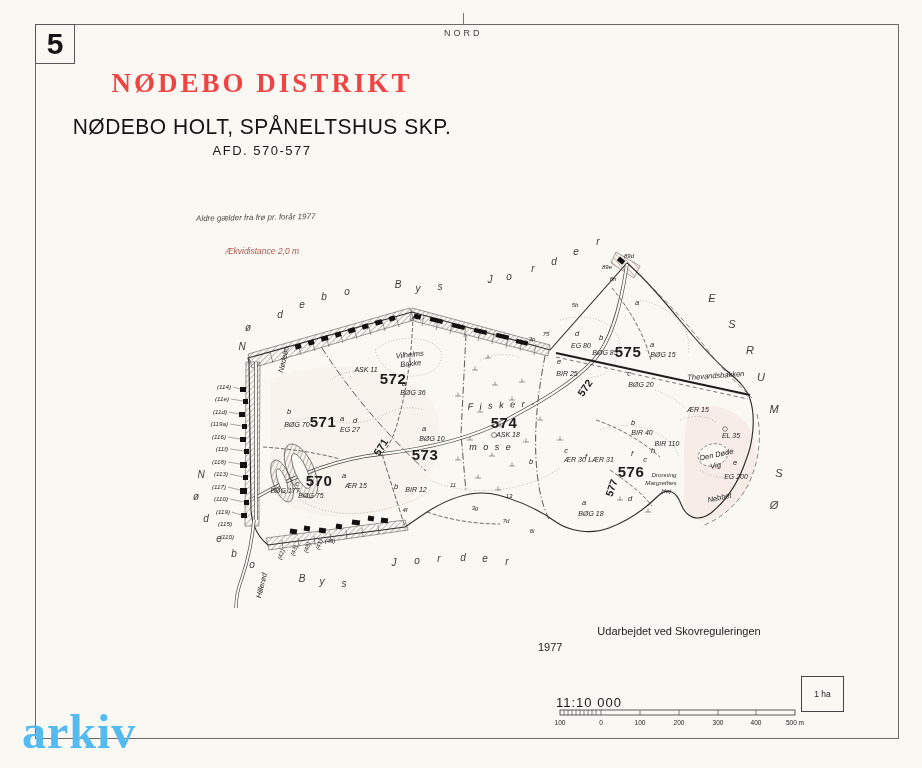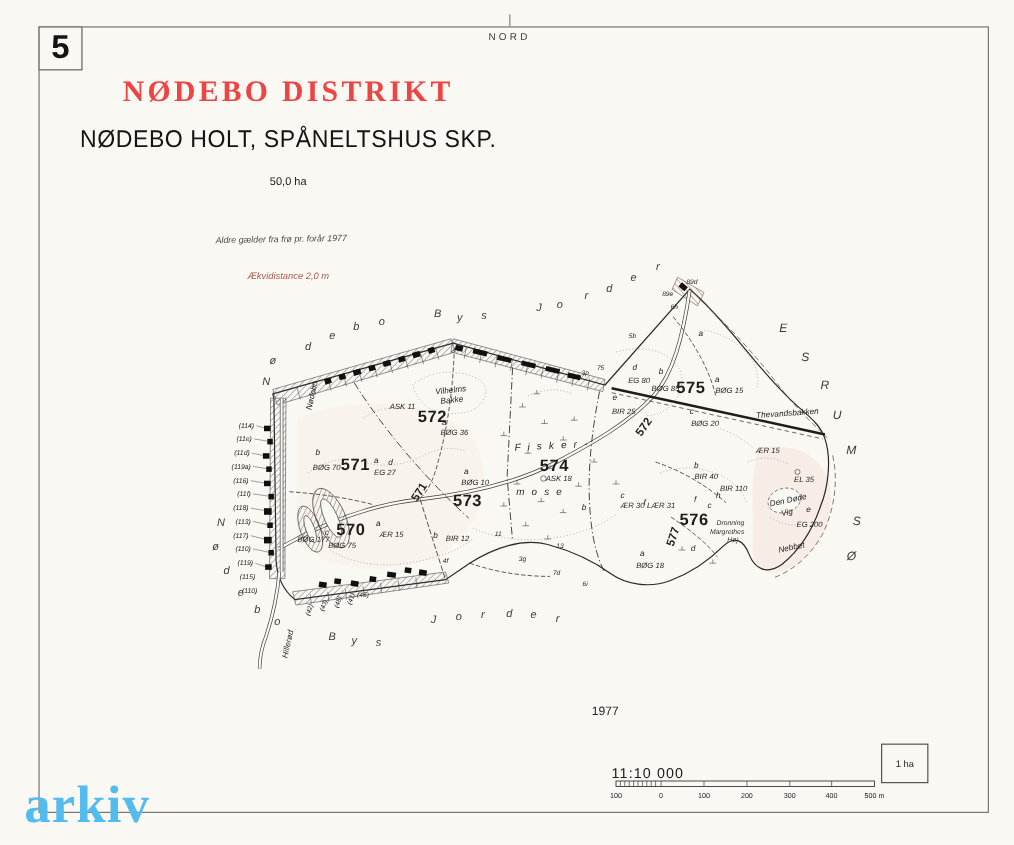--- a/index.html
+++ b/index.html
@@ -46,23 +46,24 @@
 
 <div class="sheet">
   <div class="frame"></div>
   <div class="nord-tick"></div>
   <div class="nord">NORD</div>
   <div class="sheetnum">
     <span>5</span>
   </div>
   <div class="t-district">NØDEBO DISTRIKT</div>
   <div class="t-sub">NØDEBO HOLT,  SPÅNELTSHUS SKP.</div>
-  <div class="t-area">50,0 ha</div>
+  <div class="t-afd">AFD.  570-577</div>
   <div class="note-age">Aldre gælder fra frø pr. forår 1977</div>
   <div class="note-equi">Ækvidistance 2,0 m</div>
+  <div class="credit1">Udarbejdet ved Skovreguleringen</div>
   <div class="credit2">1977</div>
   <div class="scale-ratio">11:10 000</div>
   <div class="haBox">1 ha</div>
 
   <svg class="map" width="922" height="768" viewBox="0 0 922 768">
     <defs>
       <pattern id="hatch" width="4" height="4" patternUnits="userSpaceOnUse" patternTransform="rotate(45)">
         <line x1="0" y1="0" x2="0" y2="4" stroke="#4c4c48" stroke-width="0.7"></line>
       </pattern>
       <pattern id="hatchR" width="4" height="4" patternUnits="userSpaceOnUse" patternTransform="rotate(-40)">

